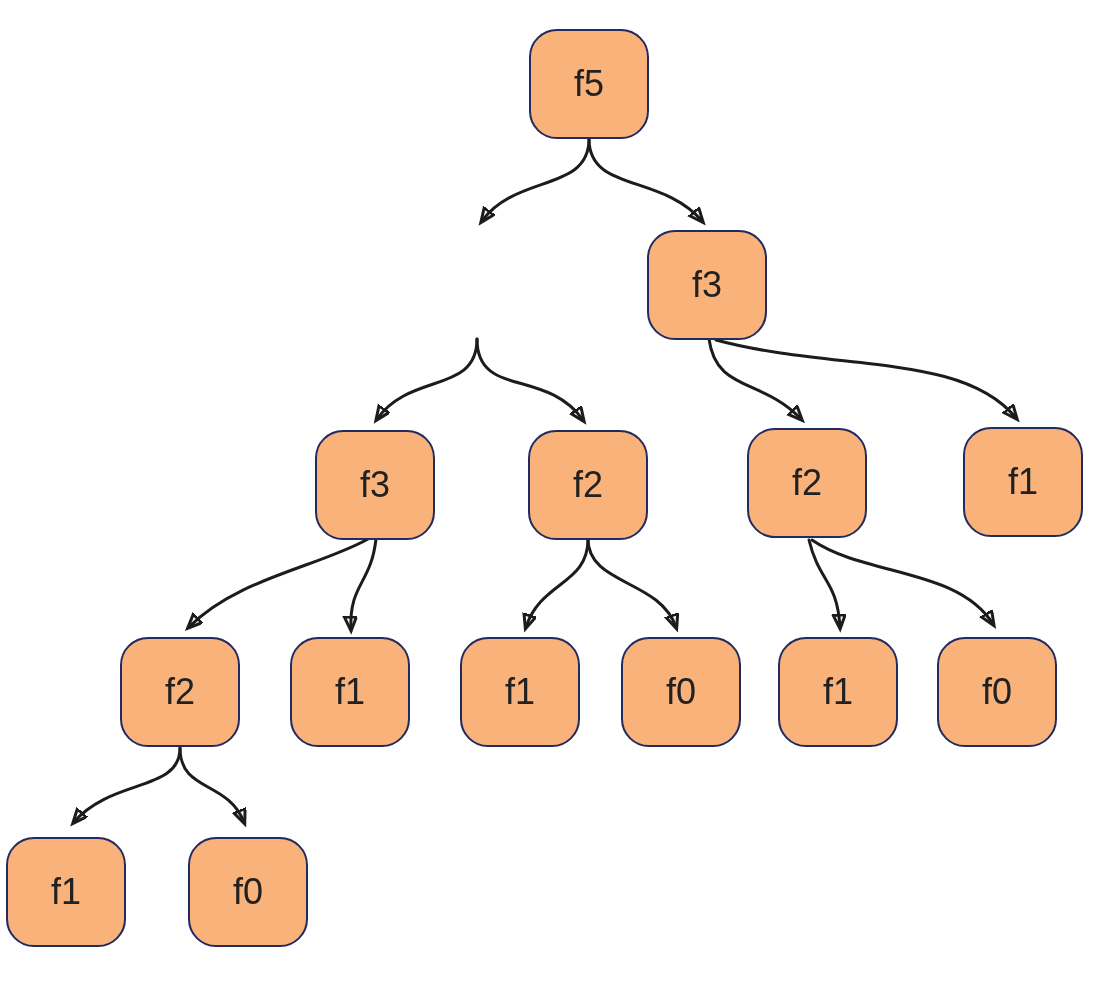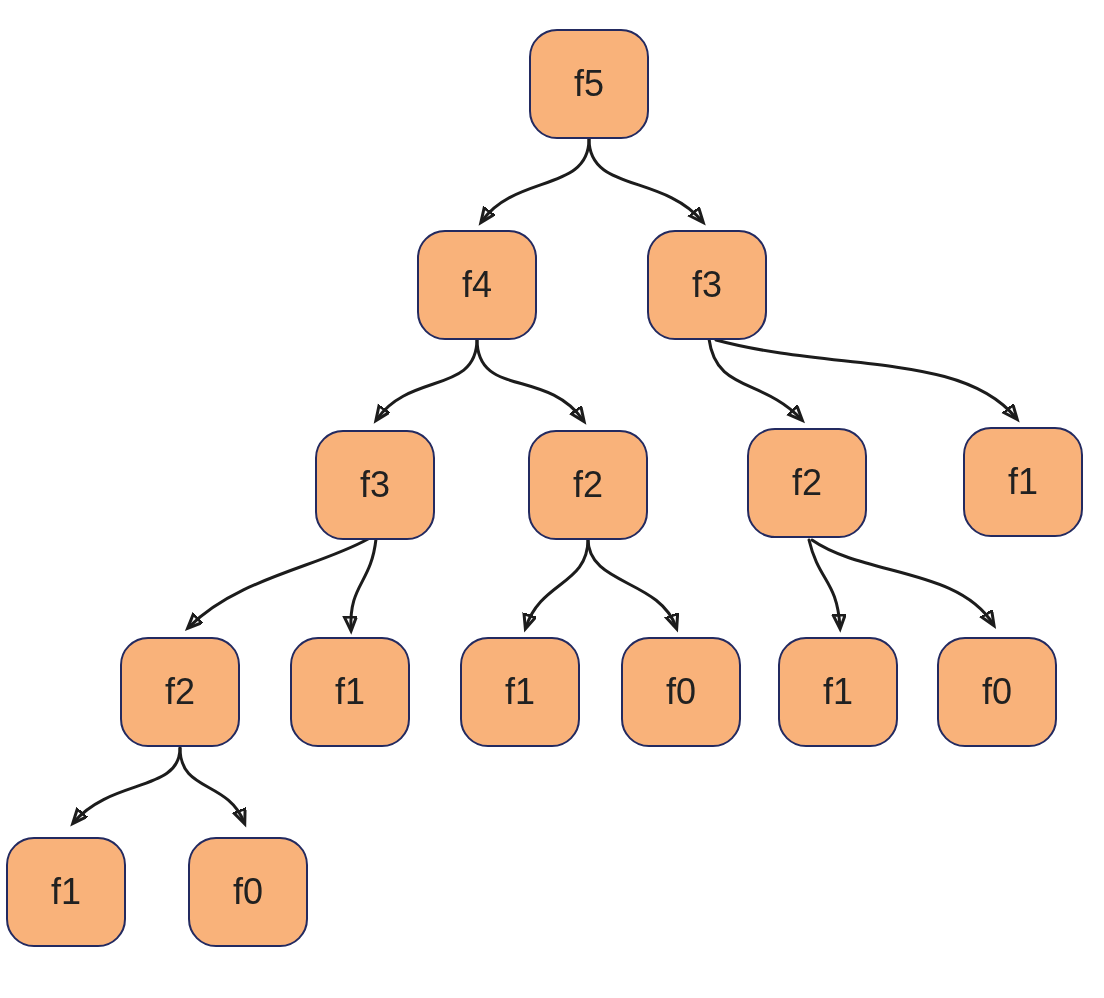--- a/index.html
+++ b/index.html
@@ -72,23 +72,20 @@
     <path d="M 588,539 C 588,585 659,579 676,627" marker-end="url(#arrow)"></path>
     <path d="M 809,540 C 819,582 837,580 840,627" marker-end="url(#arrow)"></path>
     <path d="M 812,540 C 864,576 958,568 993,624" marker-end="url(#arrow)"></path>
     <path d="M 180,748 C 180,792 112,778 74,822" marker-end="url(#arrow)"></path>
     <path d="M 180,748 C 180,792 227,780 244,822" marker-end="url(#arrow)"></path>
   </svg>
 
   <div class="node" style="left:529px; top:29px;">
     <span class="node-label">f5</span>
   </div>
-  <div class="node" style="left:417px; top:230px;">
-    <span class="node-label">f4</span>
-  </div>
   <div class="node" style="left:647px; top:230px;">
     <span class="node-label">f3</span>
   </div>
   <div class="node" style="left:315px; top:430px;">
     <span class="node-label">f3</span>
   </div>
   <div class="node" style="left:528px; top:430px;">
     <span class="node-label">f2</span>
   </div>
   <div class="node" style="left:747px; top:428px;">

